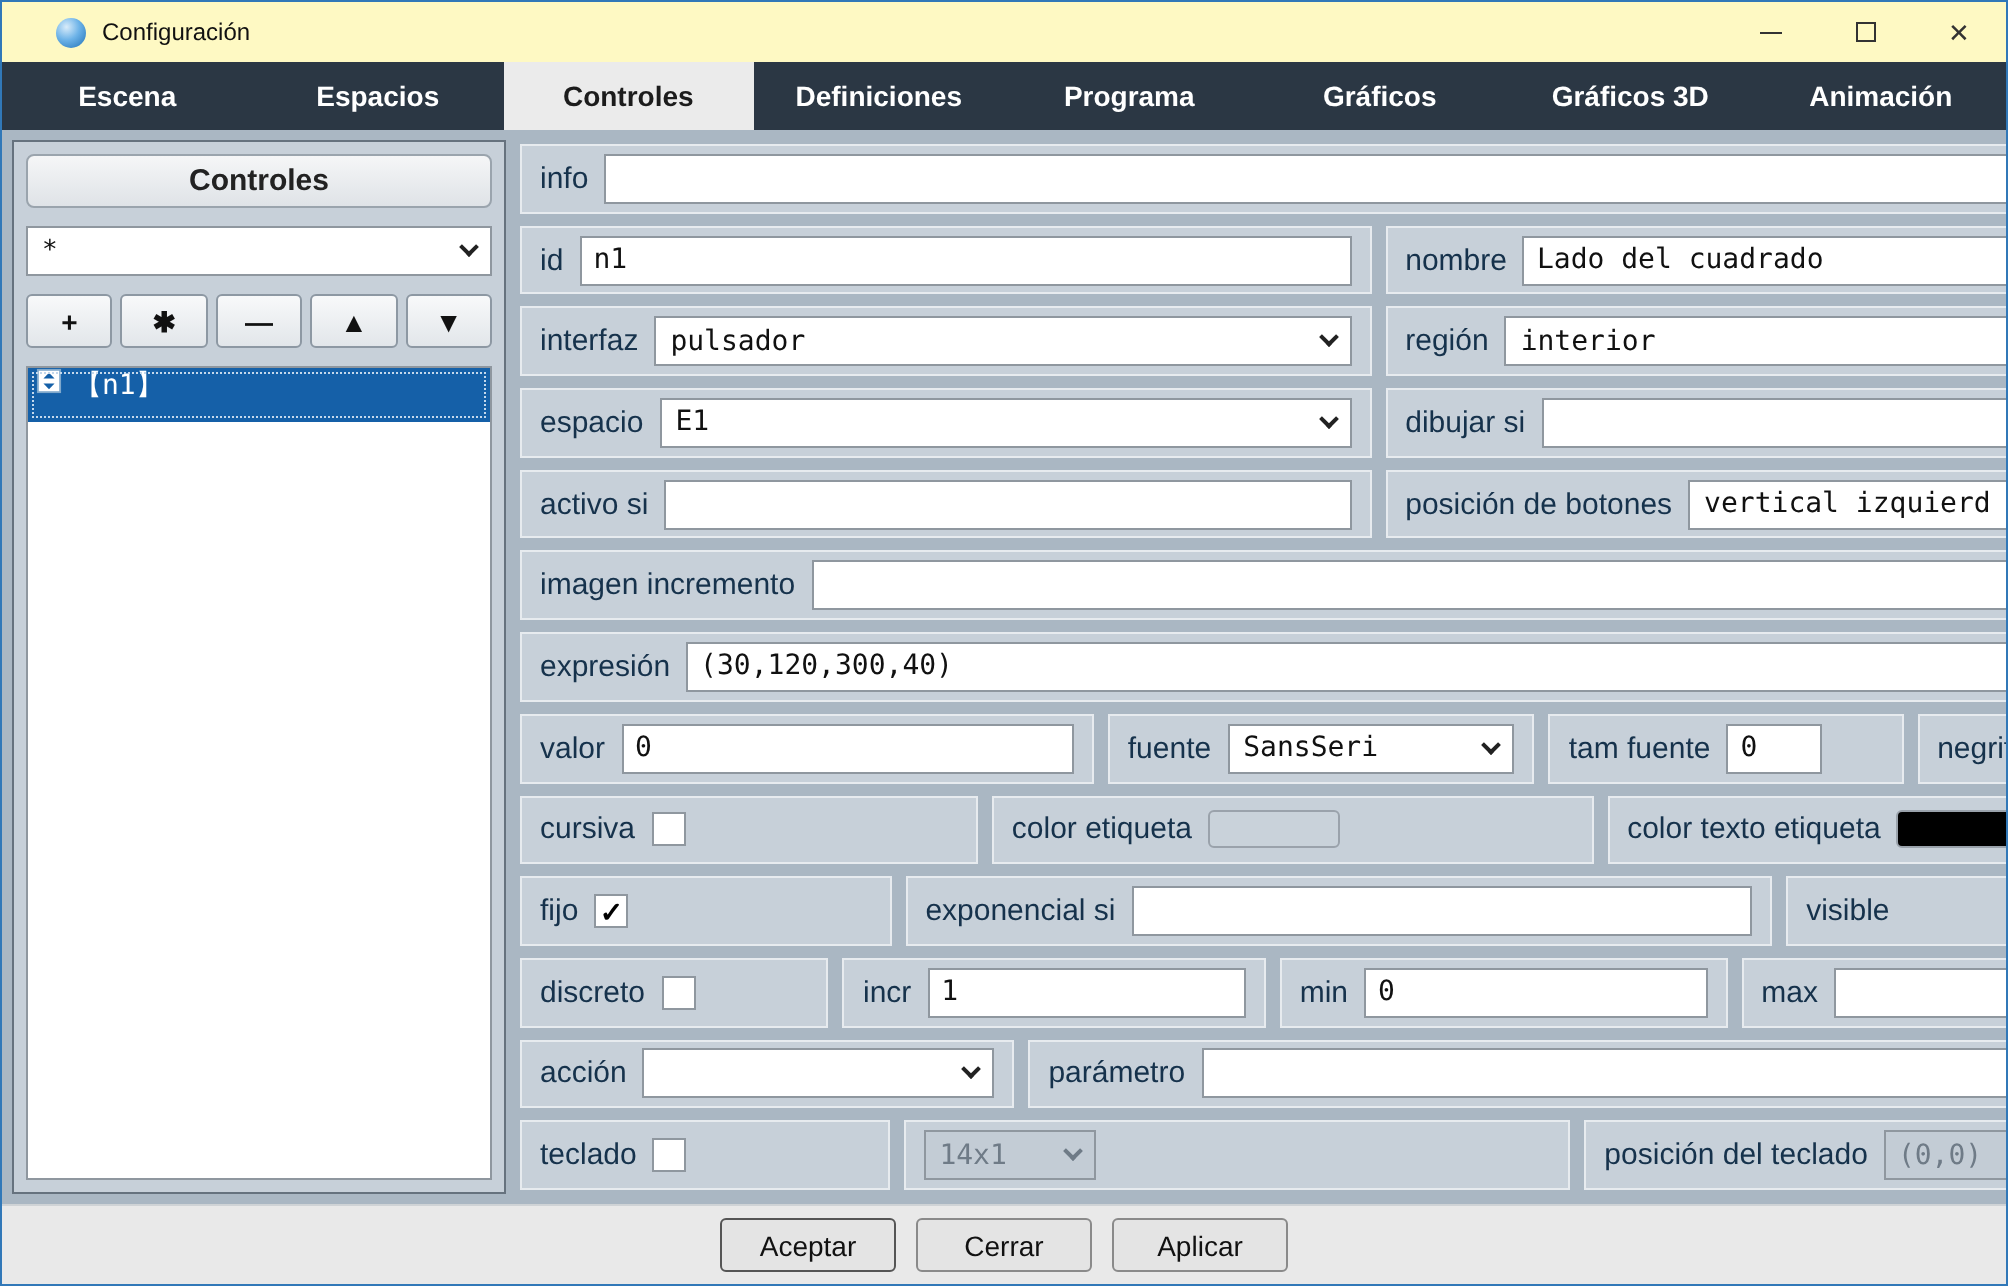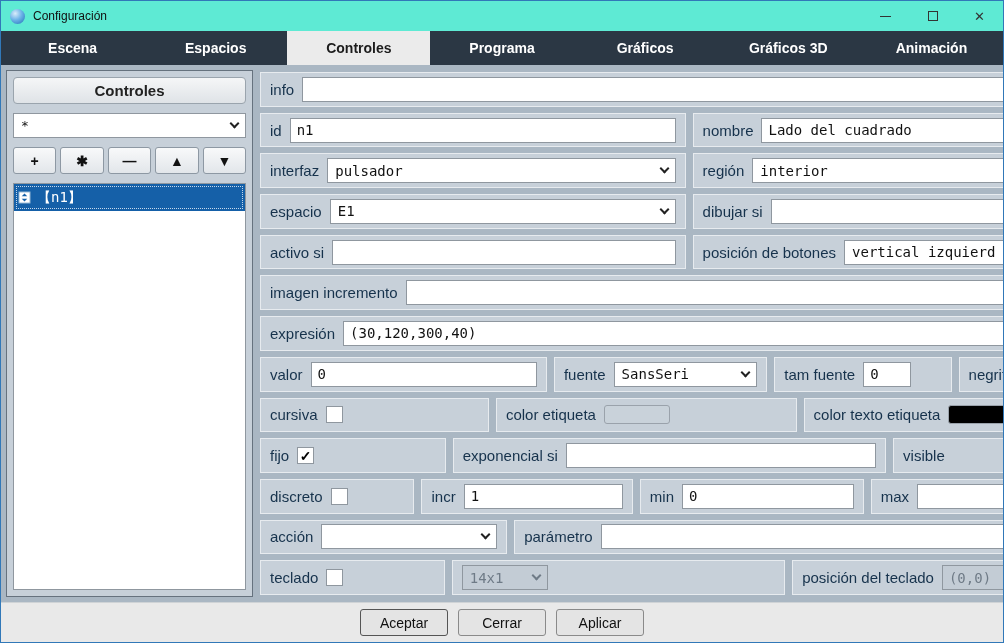--- a/index.html
+++ b/index.html
@@ -2,21 +2,21 @@
 <html><head>
 <meta charset="utf-8">
 <style>
   * { margin:0; padding:0; box-sizing:border-box; }
   html,body { width:1004px; height:643px; }
   body { font-family:"Liberation Sans", sans-serif; background:#fff; }
 
   .window { width:1004px; height:643px; border:1px solid #3178b8; display:flex; flex-direction:column; background:#aab7c3; }
 
   
-  .titlebar { flex:0 0 30px; background:#5eead4; display:flex; align-items:center; padding-left:9px; }
+  .titlebar { flex:0 0 30px; background:#fef9c3; display:flex; align-items:center; padding-left:27px; }
   .app-icon { width:15px; height:15px; border-radius:50%; background:radial-gradient(circle at 35% 30%, #d9ecfa, #6db3e8 45%, #1d6fb5); margin-right:8px; flex:0 0 auto; }
   .title { font-size:12px; color:#111; }
   .win-controls { margin-left:auto; display:flex; height:100%; }
   .win-btn { width:47px; height:100%; display:flex; align-items:center; justify-content:center; color:#333; cursor:default; }
   .glyph-min { display:block; width:11px; border-top:1px solid #333; }
   .glyph-max { display:block; width:10px; height:10px; border:1px solid #333; }
   .glyph-close { font-size:13px; line-height:1; }
 
   
   .tabbar { flex:0 0 34px; background:#2b3744; display:flex; }
@@ -27,21 +27,21 @@
   .main { flex:1; display:flex; padding:5px; gap:6px; overflow:hidden; }
 
   
   .sidebar { flex:0 0 247px; background:#c7d0d9; border:1px solid #66727e; display:flex; flex-direction:column; padding:6px; }
   .sb-header { flex:0 0 27px; background:linear-gradient(#f5f6f7,#dfe3e7); border:1px solid #9aa4ad; border-radius:4px; display:flex; align-items:center; justify-content:center; font-weight:700; font-size:15px; color:#222; cursor:default; }
   .sb-select { margin-top:9px; flex:0 0 25px; background:#fff; border:1px solid #8f979f; display:flex; align-items:center; padding:0 7px; font-family:"DejaVu Sans Mono", monospace; font-size:13px; color:#111; }
   .sb-select .sel-val { flex:1; }
   .sb-buttons { margin-top:9px; display:flex; gap:4px; flex:0 0 27px; }
   .sb-buttons button { flex:1; background:linear-gradient(#f8f9fa,#e2e6ea); border:1px solid #8d98a3; border-radius:3px; font-size:14px; font-weight:700; color:#111; cursor:default; }
   .sb-list { margin-top:9px; flex:1; background:#fff; border:1px solid #8f979f; overflow:hidden; }
-  .sb-item { height:27px; display:flex; align-items:center; gap:6px; padding:12px 4px; font-family:"DejaVu Sans Mono", monospace; font-size:14px; }
+  .sb-item { height:27px; display:flex; align-items:flex-start; gap:6px; padding:0 4px; font-family:"DejaVu Sans Mono", monospace; font-size:14px; }
   .sb-item.selected { background:#1560a8; color:#fff; outline:1px dotted #c4d8ec; outline-offset:-3px; }
   .spin-icon { display:flex; }
 
   
   .form { flex:1; display:flex; flex-direction:column; gap:6px; padding:2px 1px; }
   .row { display:flex; gap:7px; flex:1; }
   .group { background:#c7d0d9; border:1px solid #e7ebef; display:flex; align-items:center; gap:8px; padding:0 9px; min-width:0; }
   .lbl { font-size:15px; color:#16324c; white-space:nowrap; }
   .txt { flex:1; height:25px; min-width:0; border:1px solid #8f979f; background:#fff; font-family:"DejaVu Sans Mono", monospace; font-size:14px; padding:0 6px; color:#111; }
   .txt.disabled { background:#c3ccd5; color:#6f7b87; }
@@ -78,20 +78,21 @@
       <div class="win-btn">
           <span class="glyph-close">✕</span>
         </div>
     </div>
   </div>
 
   <div class="tabbar">
     <div class="tab">Escena</div>
     <div class="tab">Espacios</div>
     <div class="tab active">Controles</div>
+    <div class="tab">Definiciones</div>
     <div class="tab">Programa</div>
     <div class="tab">Gráficos</div>
     <div class="tab">Gráficos 3D</div>
     <div class="tab">Animación</div>
   </div>
 
   <div class="main">
 
     <div class="sidebar">
       <div class="sb-header">Controles</div>

